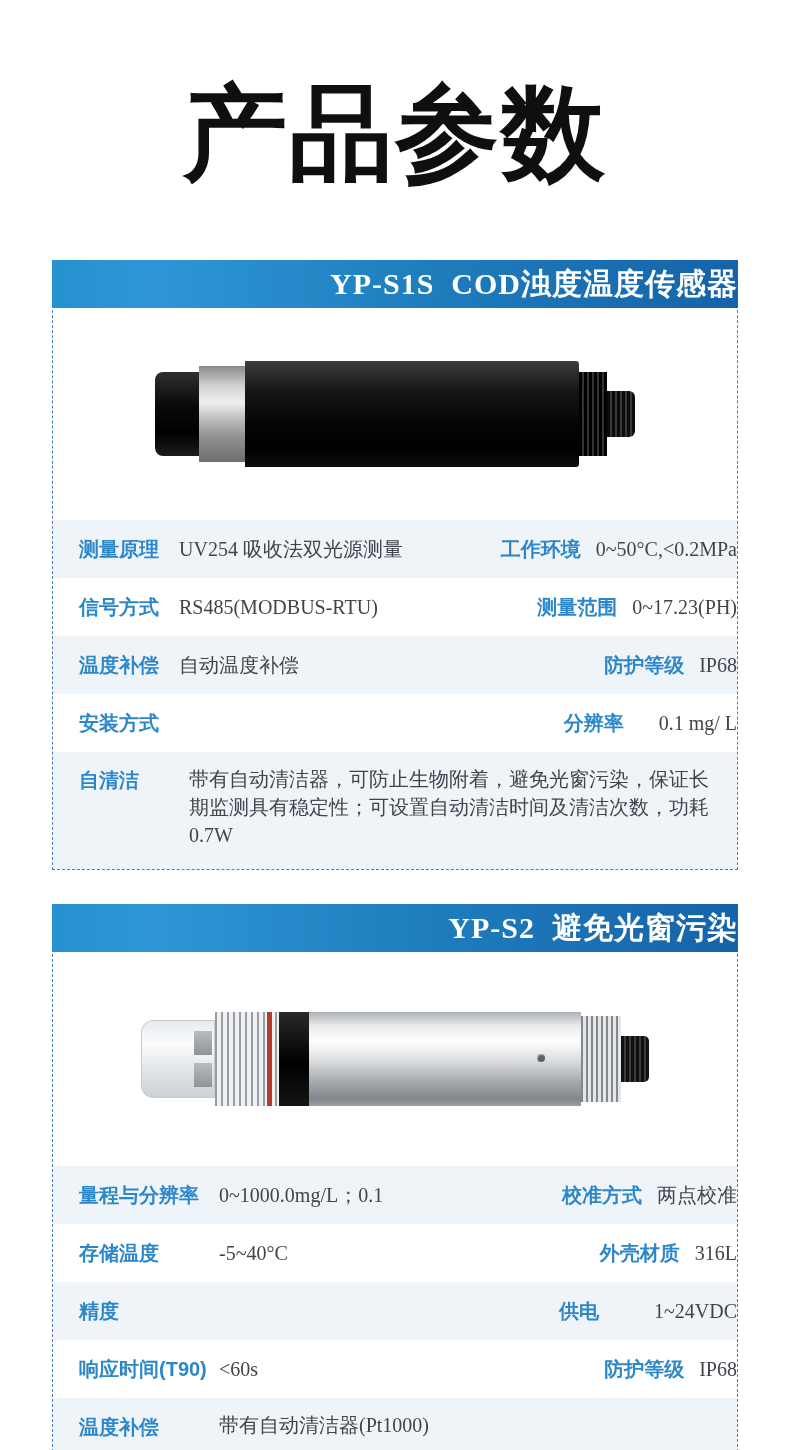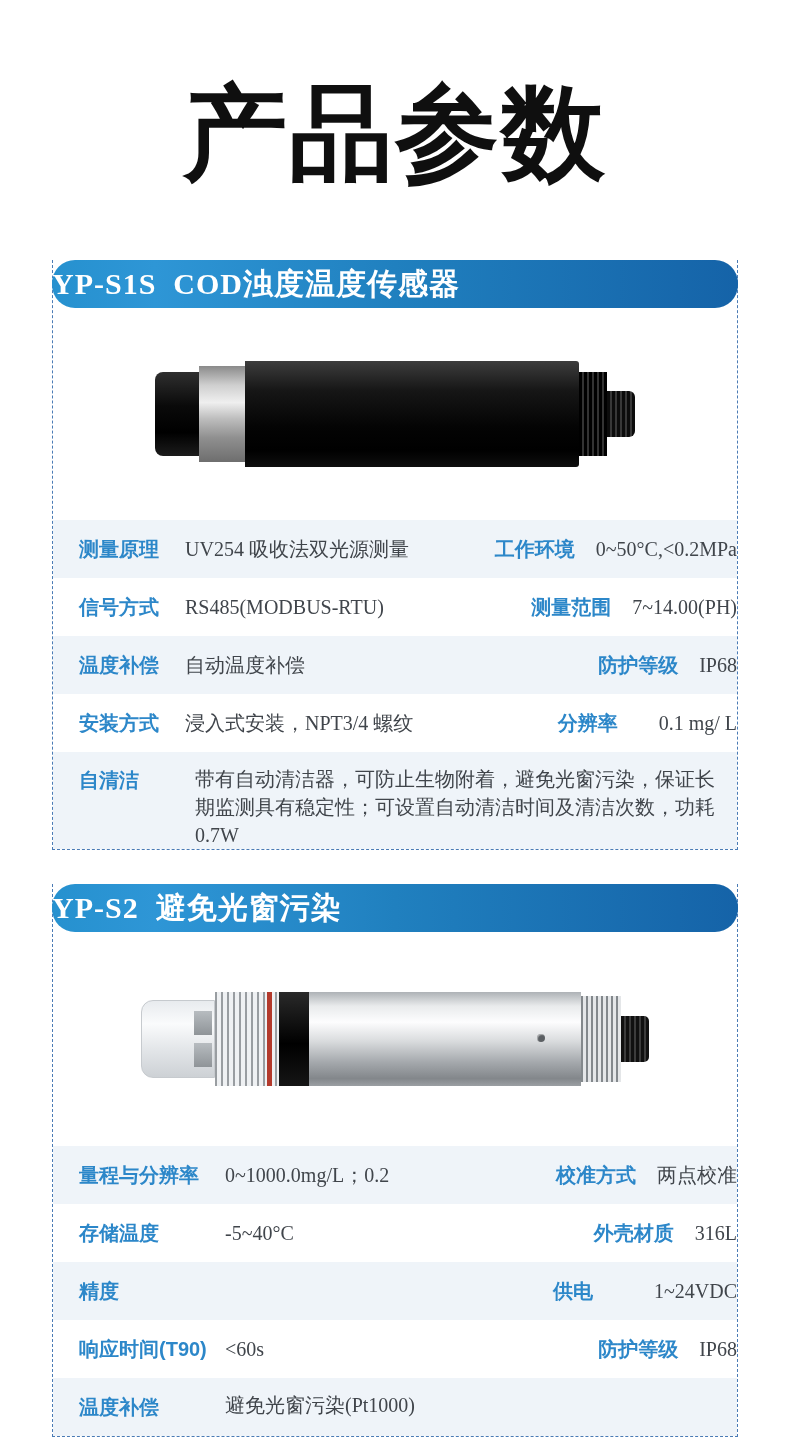--- a/index.html
+++ b/index.html
@@ -16,50 +16,49 @@
   }
   .card{
     width:686px;margin:56px auto 0;
     border:1px dashed #4a7bb5;border-top:none;
     box-sizing:border-box;
   }
   .card.second{margin-top:34px;}
   .card-header{
     height:48px;margin:0 -1px;
     background:linear-gradient(90deg,#2691cf 0%,#2e96d6 15%,#2080bf 50%,#1563a8 100%);
-    color:#ffffff;text-align:left;line-height:48px;
+    color:#ffffff;text-align:right;line-height:48px;
     font-family:"Liberation Serif","DejaVu Serif",serif;
     font-weight:700;font-size:30px;letter-spacing:1px;
     white-space:pre;
-    border-radius:23px;
   }
   .image-area{
     height:212px;display:flex;align-items:center;justify-content:center;
     background:#ffffff;
   }
   .card.second .image-area{height:214px;}
 
   
   .spec-row{
     display:flex;align-items:center;
     min-height:58px;box-sizing:border-box;
     padding-left:26px;font-size:20px;color:#40454b;
   }
   .spec-row.stripe{background:#eff4f9;}
-  .half{display:flex;align-items:center;gap:6px;}
+  .half{display:flex;align-items:center;}
   .half.left{flex:1;min-width:0;}
   .half.right{width:243px;flex:none;justify-content:flex-end;}
   .lab{
     color:#2c87c9;font-weight:700;flex:none;
   }
   .half.left .lab{width:100px;}
   .half.right .lab{width:95px;}
   .card.second .half.left .lab{width:140px;}
   .val{white-space:nowrap;font-family:Liberation Serif, serif;}
-  .spec-row.full{align-items:center;padding-top:13px;padding-bottom:0;}
+  .spec-row.full{align-items:center;padding-top:13px;padding-bottom:20px;}
   .spec-row.full .half.left{align-items:flex-start;}
   .spec-row.full .lab{width:110px;line-height:30px;}
   .card.second .spec-row.full .lab{width:140px;}
   .spec-row.full .val{white-space:normal;line-height:28px;flex:1;padding-right:12px;}
   .card.second .spec-row.full{align-items:center;padding-top:0;padding-bottom:0;}
   .card.second .spec-row.full .val{white-space:nowrap;line-height:normal;}
 
   
   .sensor1{display:flex;align-items:center;width:480px;height:106px;}
   .s1-cap{width:44px;height:84px;border-radius:8px 0 0 8px;flex:none;
@@ -124,37 +123,36 @@
           <span class="val">0~50°C,&lt;0.2MPa</span>
         </div>
       </div>
       <div class="spec-row">
         <div class="half left">
           <span class="lab">信号方式</span>
           <span class="val">RS485(MODBUS-RTU)</span>
         </div>
         <div class="half right">
           <span class="lab">测量范围</span>
-          <span class="val">7~14.00(PH)</span>
+          <span class="val">0~17.23(PH)</span>
         </div>
       </div>
       <div class="spec-row stripe">
         <div class="half left">
           <span class="lab">温度补偿</span>
           <span class="val">自动温度补偿</span>
         </div>
         <div class="half right">
           <span class="lab">防护等级</span>
           <span class="val">IP68</span>
         </div>
       </div>
       <div class="spec-row">
         <div class="half left">
           <span class="lab">安装方式</span>
-          <span class="val">浸入式安装，NPT3/4 螺纹</span>
         </div>
         <div class="half right">
           <span class="lab">分辨率</span>
           <span class="val">0.1 mg/ L</span>
         </div>
       </div>
       <div class="spec-row stripe full">
         <div class="half left">
           <span class="lab">自清洁</span>
           <span class="val">带有自动清洁器，可防止生物附着，避免光窗污染，保证长期监测具有稳定性；可设置自动清洁时间及清洁次数，功耗0.7W</span>
@@ -172,21 +170,21 @@
       <div class="s2-black"></div>
       <div class="s2-body"></div>
       <div class="s2-neck"></div>
       <div class="s2-tip"></div>
     </div>
   </div>
   <div class="spec-table">
       <div class="spec-row stripe">
         <div class="half left">
           <span class="lab">量程与分辨率</span>
-          <span class="val">0~1000.0mg/L；0.2</span>
+          <span class="val">0~1000.0mg/L；0.1</span>
         </div>
         <div class="half right">
           <span class="lab">校准方式</span>
           <span class="val">两点校准</span>
         </div>
       </div>
       <div class="spec-row">
         <div class="half left">
           <span class="lab">存储温度</span>
           <span class="val">-5~40°C</span>
@@ -211,17 +209,17 @@
           <span class="val">&lt;60s</span>
         </div>
         <div class="half right">
           <span class="lab">防护等级</span>
           <span class="val">IP68</span>
         </div>
       </div>
       <div class="spec-row stripe full">
         <div class="half left">
           <span class="lab">温度补偿</span>
-          <span class="val">避免光窗污染(Pt1000)</span>
+          <span class="val">带有自动清洁器(Pt1000)</span>
         </div>
       </div>
     </div>
 </section>
 
 </body></html>

